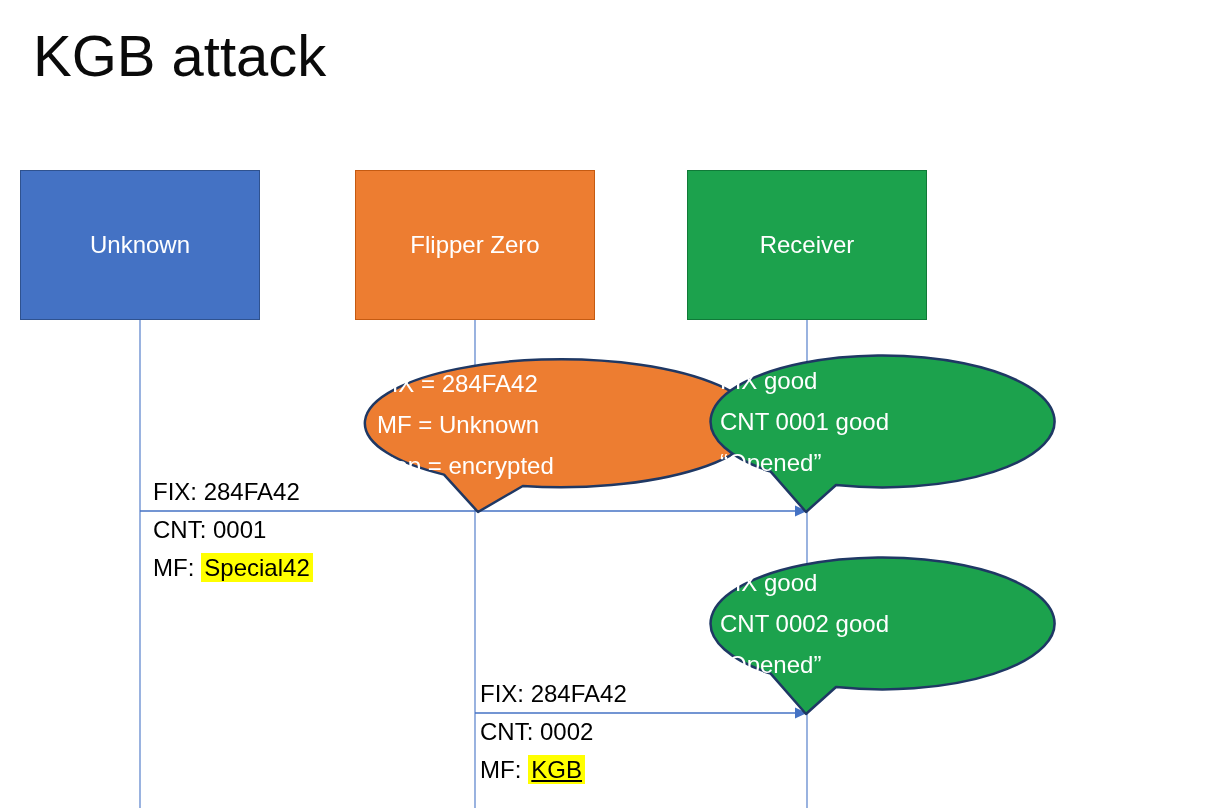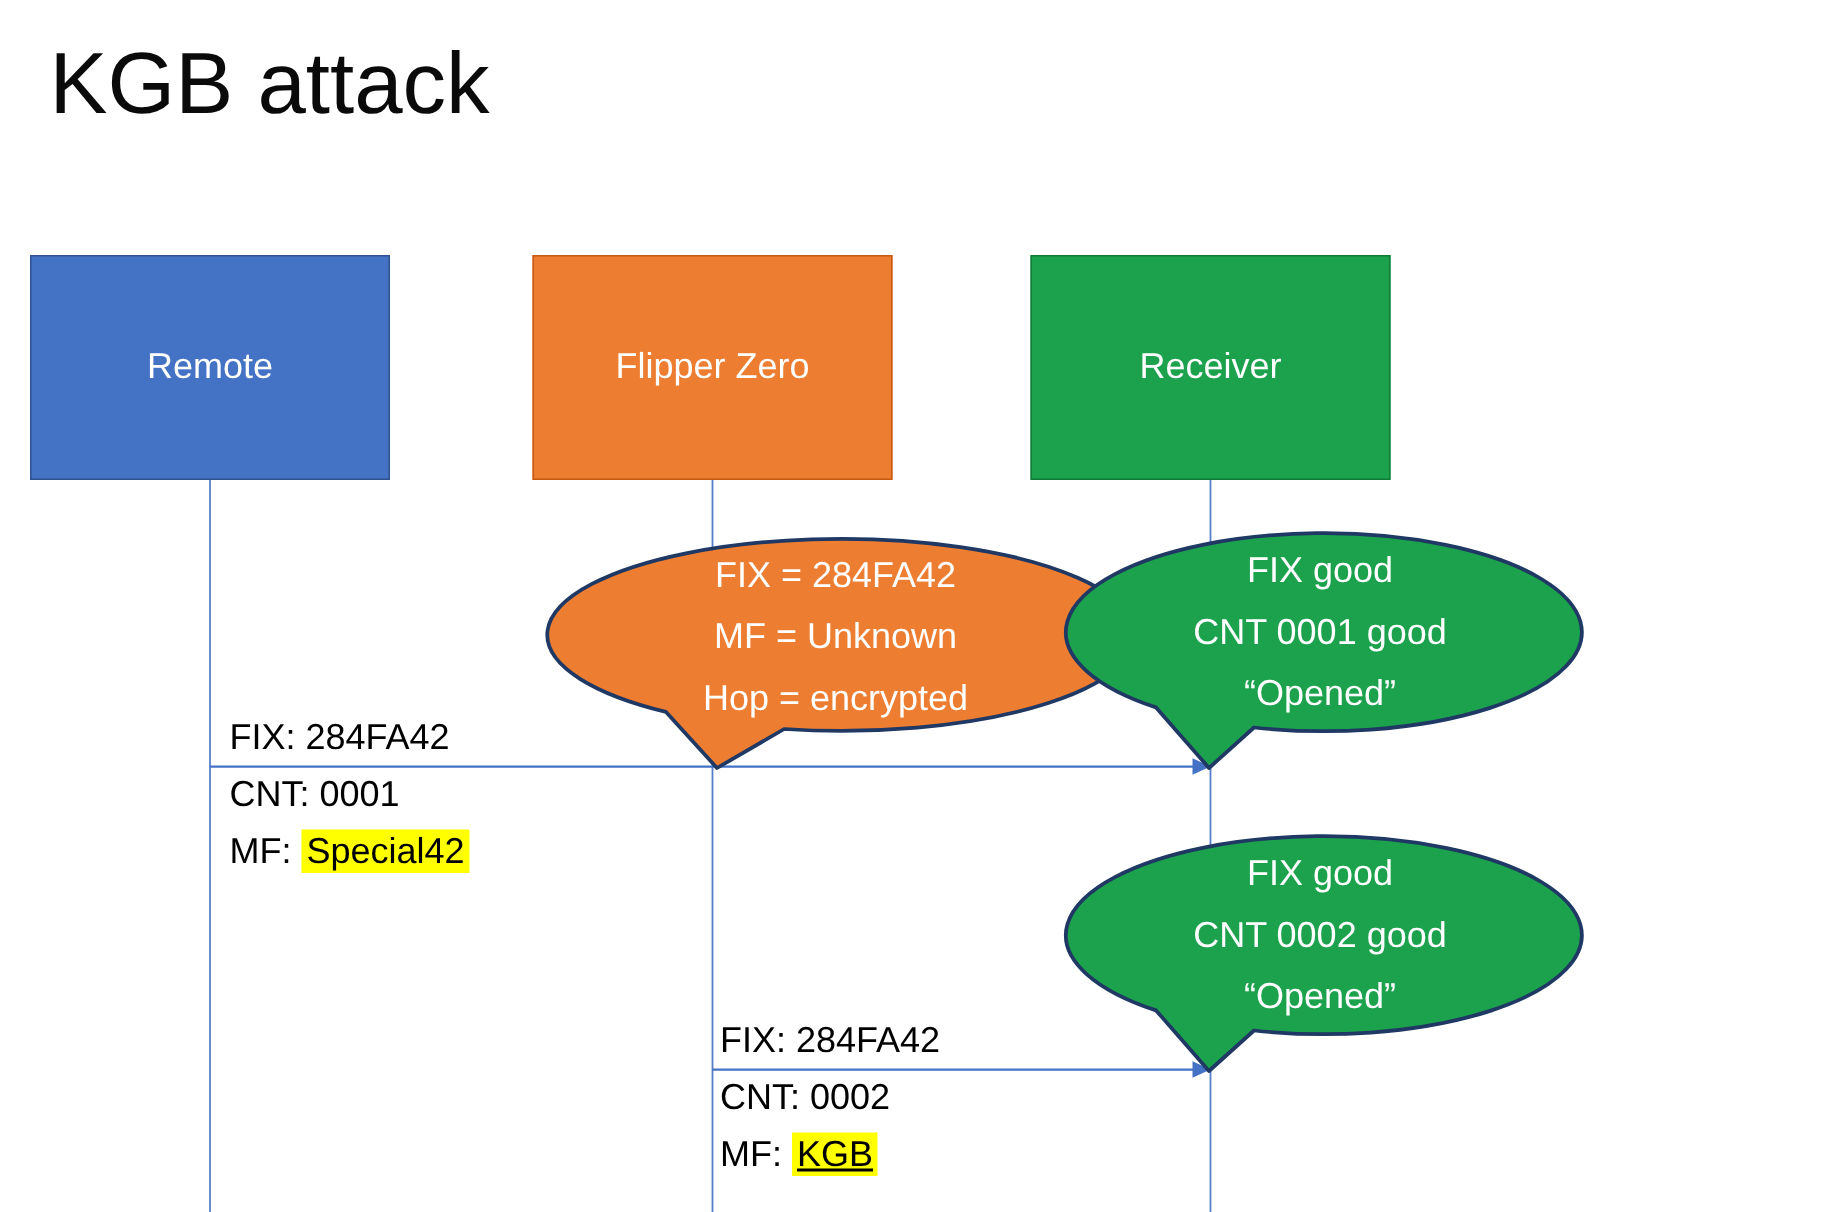--- a/index.html
+++ b/index.html
@@ -43,21 +43,21 @@
     color: #ffffff;
     font-size: 24px;
   }
   .actor-remote   { left: 20px;  border: 1.5px solid #2F528F; }
   .actor-flipper  { left: 355px; border: 1.5px solid #C55A11; }
   .actor-receiver { left: 687px; border: 1.5px solid #107A38; }
   .callout-text {
     position: absolute;
     display: flex;
     flex-direction: column;
-    align-items: center;
+    align-items: flex-start;
     justify-content: center;
     color: #ffffff;
     font-size: 24px;
     line-height: 41px;
     text-align: center;
   }
   .ct-1 { left: 377px; top: 356px; width: 360px; height: 136px; }
   .ct-2 { left: 720px; top: 353px; width: 320px; height: 136px; }
   .ct-3 { left: 720px; top: 555px; width: 320px; height: 136px; }
   .msg-label {
@@ -92,21 +92,21 @@
     <polygon points="807,713 795,707.5 795,718.5" fill="#4472C4"></polygon>
 
     <path class="callout-path" d="M 444 474.6 A 196 64 0 1 1 522.8 486 L 478 512 Z" fill="#ED7D31" stroke="#1F3864"></path>
 
     <path class="callout-path" d="M 770.7 471.6 A 172 66 0 1 1 836 485 L 806 512 Z" fill="#1CA24D" stroke="#1F3864"></path>
 
     <path class="callout-path" d="M 770.7 673.6 A 172 66 0 1 1 836 687 L 806 714 Z" fill="#1CA24D" stroke="#1F3864"></path>
   </svg>
 
   <div class="actor actor-remote" style="background-color: rgb(68, 114, 196);">
-    <span>Remote</span>
+    <span>Unknown</span>
   </div>
   <div class="actor actor-flipper" style="background-color: rgb(237, 125, 49);">
     <span>Flipper Zero</span>
   </div>
   <div class="actor actor-receiver" style="background-color: rgb(28, 162, 77);">
     <span>Receiver</span>
   </div>
 
   <div class="callout-text ct-1">
     <div>FIX = 284FA42</div>

